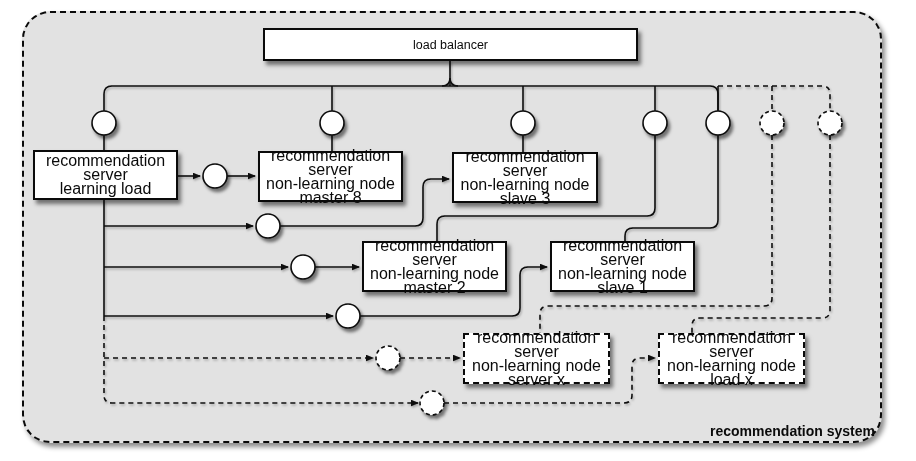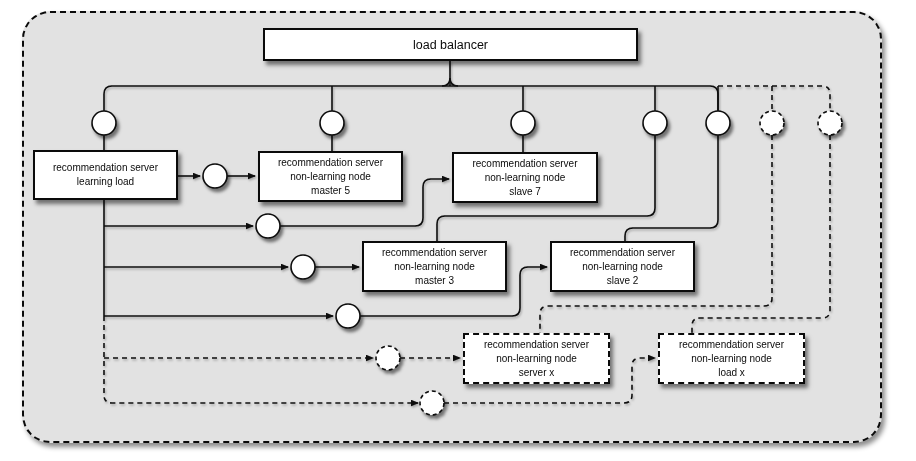--- a/index.html
+++ b/index.html
@@ -11,21 +11,21 @@
     position:absolute;left:22px;top:11px;width:856px;height:428px;
     background:#e2e2e2;border:2px dashed #0a0a0a;border-radius:28px;
     box-shadow:3px 4px 5px rgba(0,0,0,0.45);
   }
   svg.wires{position:absolute;left:0;top:0;width:916px;height:461px;}
   .node{
     position:absolute;display:flex;flex-direction:column;justify-content:center;
     align-items:center;text-align:center;background:#ffffff;
     border:2px solid #0a0a0a;box-sizing:border-box;
     box-shadow:3px 4px 4px rgba(0,0,0,0.5);
-    font-size:10px;line-height:14px;color:#0a0a0a;
+    font-size:16px;line-height:14px;color:#0a0a0a;
   }
   .node.dashed{border-style:dashed;}
   .node .ln{display:block;}
   .lb{font-size:12.5px;}
   .syslabel{
     position:absolute;right:41px;top:423px;
     font-size:14px;font-weight:bold;color:#0a0a0a;
   }
   path.wire,circle.port{stroke:#0a0a0a;fill:none;stroke-width:1.6;}
   path.dash{stroke-dasharray:5 4;}
@@ -118,46 +118,47 @@
   </div>
 
   <div class="node" style="left:33px;top:150px;width:145px;height:50px;">
     <span class="ln">recommendation server</span>
     <span class="ln">learning load</span>
   </div>
 
   <div class="node" style="left:258px;top:151px;width:145px;height:51px;">
     <span class="ln">recommendation server</span>
     <span class="ln">non-learning node</span>
-    <span class="ln">master 5</span>
+    <span class="ln">master 8</span>
   </div>
 
   <div class="node" style="left:452px;top:152px;width:146px;height:51px;">
     <span class="ln">recommendation server</span>
     <span class="ln">non-learning node</span>
-    <span class="ln">slave 7</span>
+    <span class="ln">slave 3</span>
   </div>
 
   <div class="node" style="left:362px;top:241px;width:145px;height:51px;">
     <span class="ln">recommendation server</span>
     <span class="ln">non-learning node</span>
-    <span class="ln">master 3</span>
+    <span class="ln">master 2</span>
   </div>
 
   <div class="node" style="left:550px;top:241px;width:145px;height:51px;">
     <span class="ln">recommendation server</span>
     <span class="ln">non-learning node</span>
-    <span class="ln">slave 2</span>
+    <span class="ln">slave 1</span>
   </div>
 
   <div class="node dashed" style="left:463px;top:333px;width:147px;height:51px;">
     <span class="ln">recommendation server</span>
     <span class="ln">non-learning node</span>
     <span class="ln">server x</span>
   </div>
 
   <div class="node dashed" style="left:658px;top:333px;width:147px;height:51px;">
     <span class="ln">recommendation server</span>
     <span class="ln">non-learning node</span>
     <span class="ln">load x</span>
   </div>
 
+  <div class="syslabel">recommendation system</div>
 </div>
 
 </body></html>

